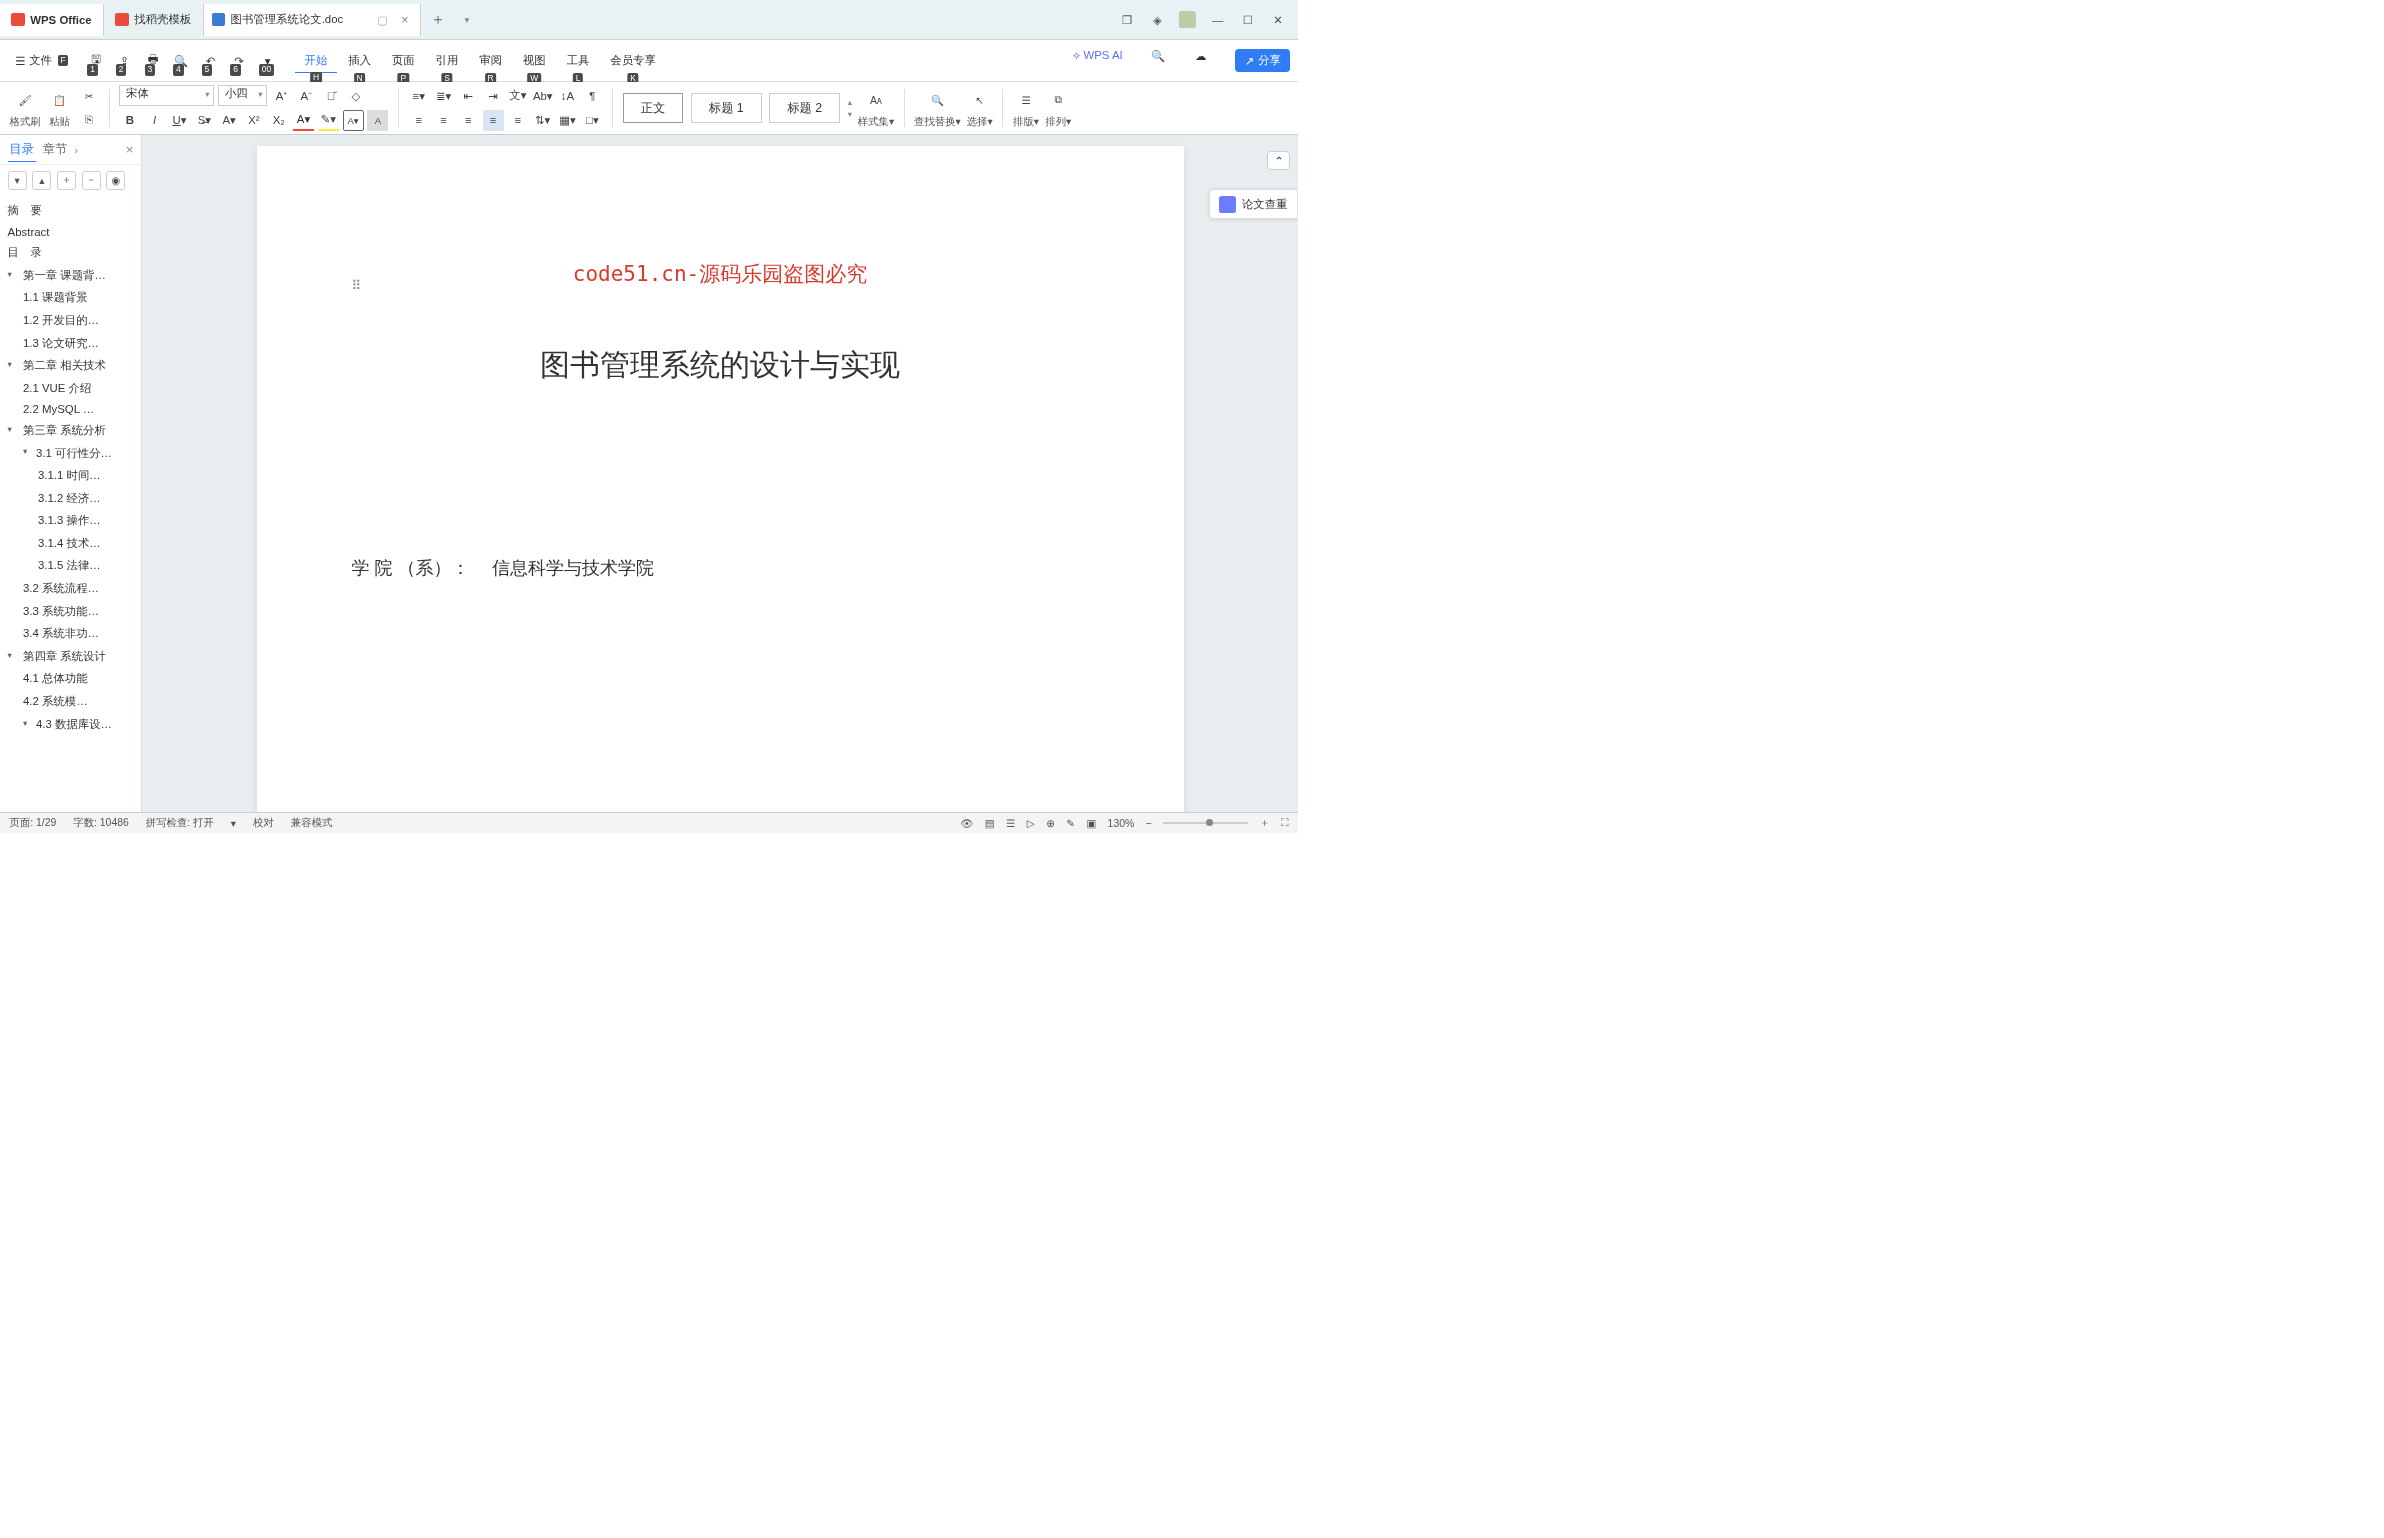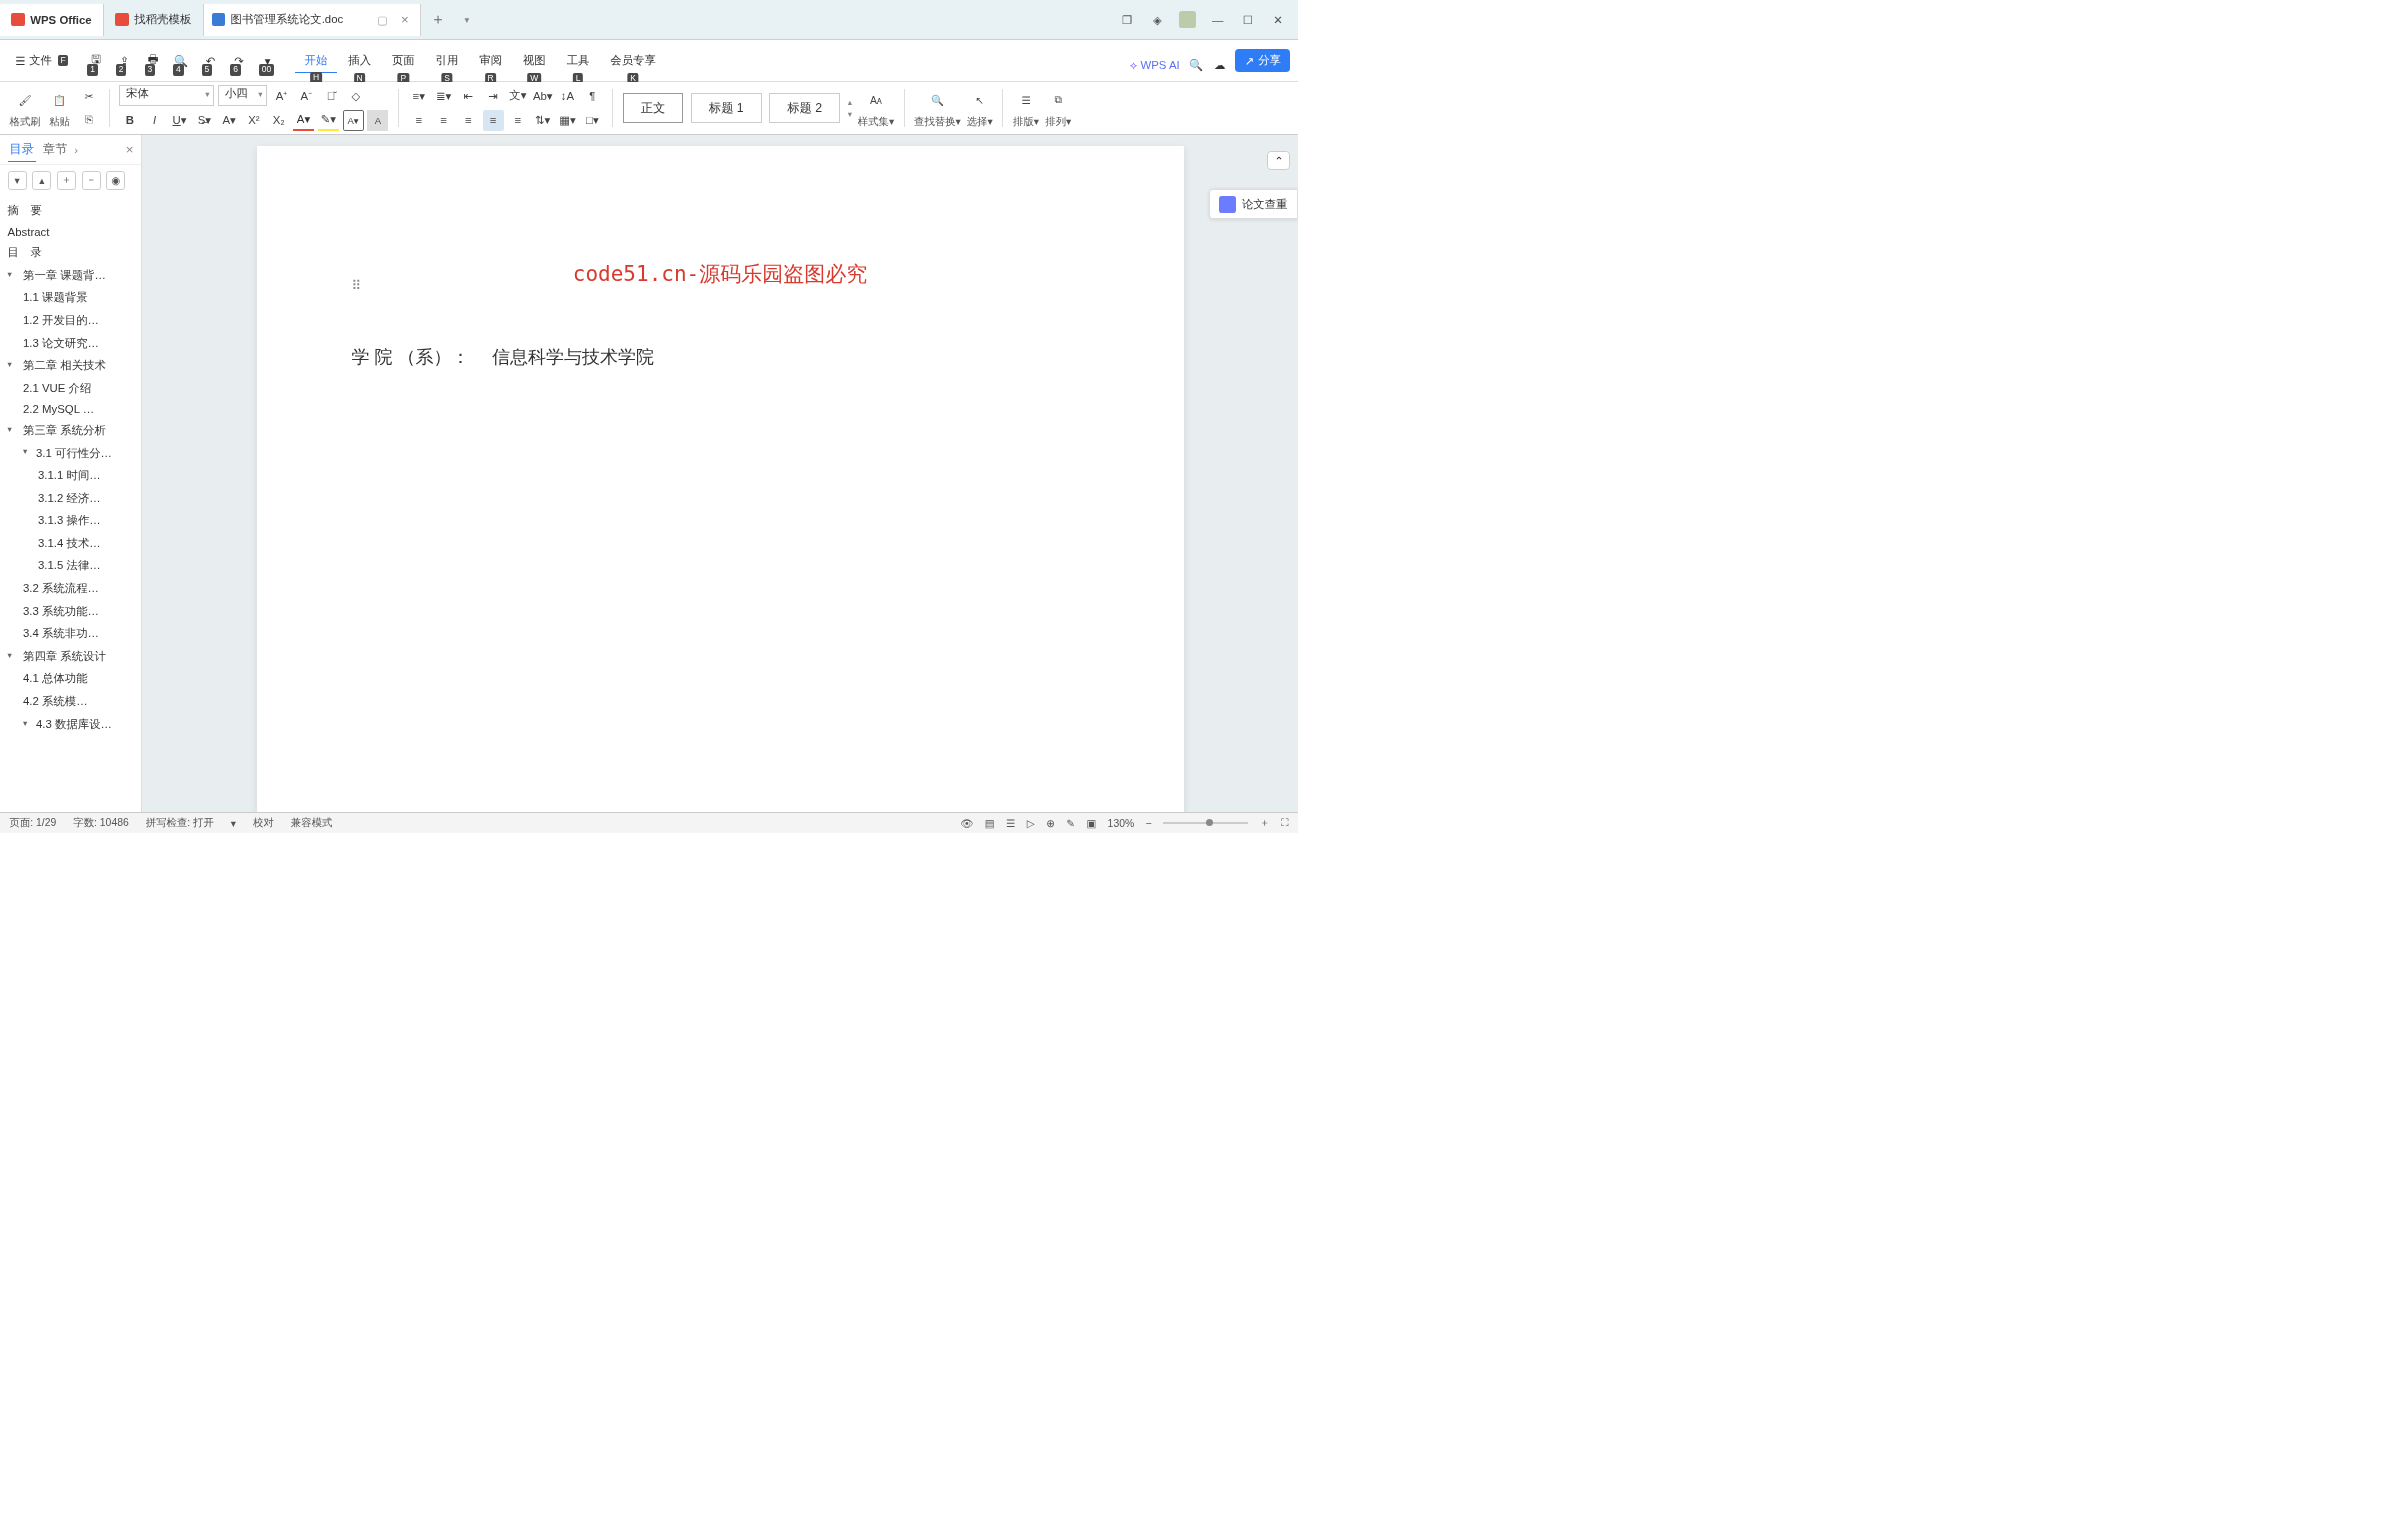--- a/index.html
+++ b/index.html
@@ -23,21 +23,21 @@
 
 .menubar { display:flex; align-items:center; height:42px; background:#fff; border-bottom:0.9px solid #ddd; padding:0 7.6px; gap:3.8px; position:relative; z-index:2; }
 .file-btn { display:flex; align-items:center; gap:3.8px; padding:3.8px 7.6px; }
 .qat { display:flex; gap:7.6px; margin-left:5.7px; }
 .qat-item { position:relative; width:21px; height:26.5px; display:flex; align-items:center; justify-content:center; }
 .qat-badge { position:absolute; bottom:-1.9px; left:1.9px; background:#4a4a4a; color:#fff; font-size:8.5px; padding:0 2.8px; border-radius:1.9px; line-height:11.4px; }
 .menu-tabs { display:flex; gap:1.9px; margin-left:13.2px; }
 .menu-tab { position:relative; padding:5.7px 9.5px 3.8px; cursor:pointer; }
 .menu-tab.active { color:#2e7cf6; border-bottom:1.9px solid #2e7cf6; }
 .menu-tab .kb { position:absolute; bottom:-11.4px; left:50%; transform:translateX(-50%); background:#4a4a4a; color:#fff; font-size:8.5px; padding:0 2.8px; border-radius:1.9px; line-height:11.4px; }
-.menu-right { margin-left:auto; display:flex; align-items:flex-end; gap:10px; }
+.menu-right { margin-left:auto; display:flex; align-items:flex-start; gap:29px; }
 .ai-btn { color:#5b6ff5; font-weight:500; }
 .share-btn { background:#2e7cf6; color:#fff; padding:3.8px 9.5px; border-radius:3.8px; display:flex; gap:3.8px; align-items:center; }
 
 
 .ribbon { display:flex; align-items:center; height:53px; background:#fff; border-bottom:0.9px solid #ccc; padding:0 9.5px; gap:5.7px; position:relative; z-index:2; }
 .rgroup { display:flex; flex-direction:column; align-items:center; gap:1.9px; font-size:10.4px; color:#555; }
 .rgroup-row { display:flex; gap:3.8px; align-items:center; }
 .ricon { width:21px; height:21px; display:flex; align-items:center; justify-content:center; color:#444; }
 .ricon-lg { width:26.5px; height:26.5px; }
 .vdiv { width:0.9px; height:38px; background:#ddd; margin:0 3.8px; }
@@ -428,20 +428,21 @@
         <div class="toc-item l1"><span>4.1 总体功能</span></div>
         <div class="toc-item l1"><span>4.2 系统模…</span></div>
         <div class="toc-item l1 haschild"><span class="arrow">▾</span><span>4.3 数据库设…</span></div>
       </div>
   </div>
 
   <div class="docarea">
     <div class="page">
       <div class="handle">⠿</div>
       <div class="doc-red">code51.cn-源码乐园盗图必究</div>
+      <div class="doc-h2">图书管理系统的设计与实现</div>
       <div class="doc-field">
         <span>学 院 （系）：</span>
         &nbsp;&nbsp;&nbsp;
         <span>信息科学与技术学院</span>
       </div>
     </div>
   </div>
 </div>
 
 <div class="page-up">⌃</div>

